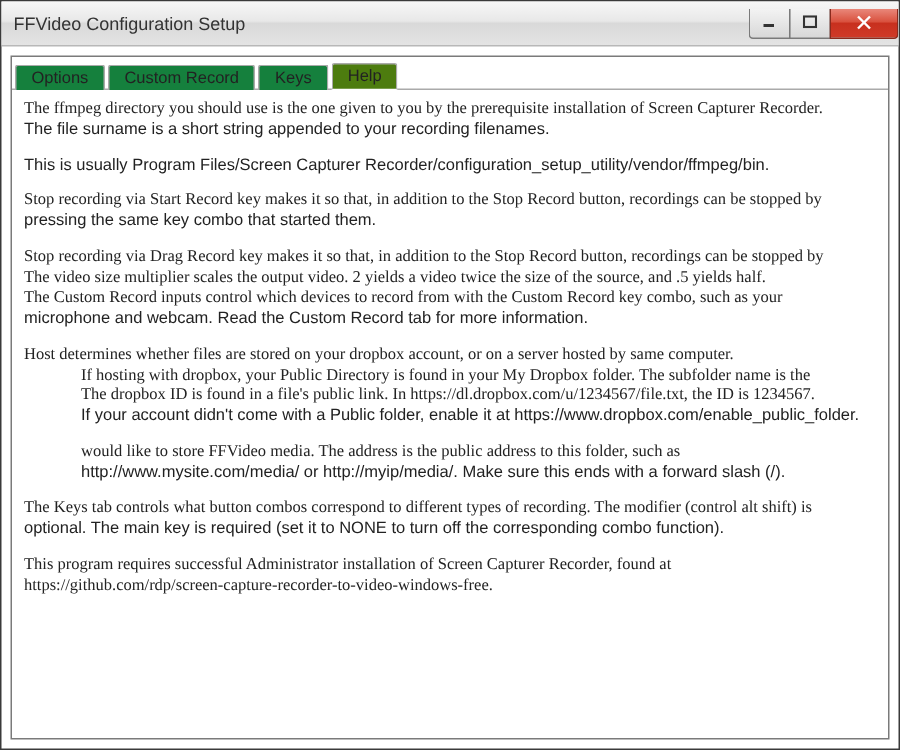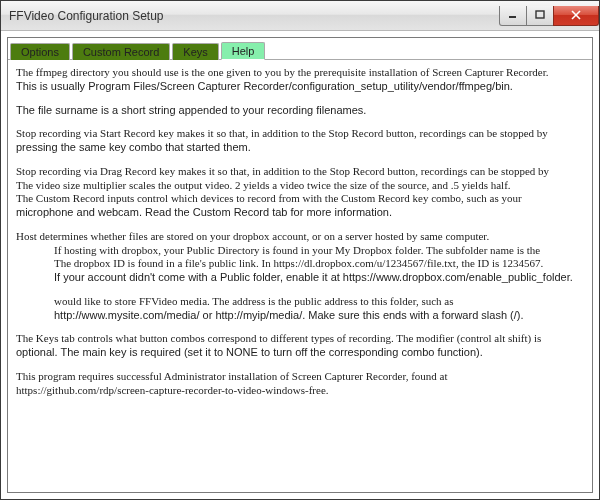--- a/index.html
+++ b/index.html
@@ -74,31 +74,31 @@
     align-items: flex-end;
     height: 22px;
     padding-left: 2px;
     border-bottom: 1px solid #aaa;
     background: #fff;
   }
   .tab {
     padding: 2px 10px 2px 10px;
     border: 1px solid #aaa;
     border-bottom: none;
-    background: #4d7c0f;
+    background: #15803d;
     margin-right: 2px;
     border-top-left-radius: 2px;
     border-top-right-radius: 2px;
     font-size: 11px;
     color: #222;
     position: relative;
     top: 1px;
   }
   .tab.active {
-    background: #86efac;
+    background: #4d7c0f;
     border-bottom: 1px solid #fff;
     top: 1px;
   }
   .content {
     flex: 1;
     padding: 6px 8px 4px 8px;
     color: #222;
     line-height: 1.25;
     font-size: 11px;
     overflow: hidden;
@@ -138,23 +138,23 @@
 
     <div class="tabs">
       <div class="tab">Options</div>
       <div class="tab">Custom Record</div>
       <div class="tab">Keys</div>
       <div class="tab active">Help</div>
     </div>
 
     <div class="content">
       <p class="tight">The ffmpeg directory you should use is the one given to you by the prerequisite installation of Screen Capturer Recorder.</p>
+      <p>The file surname is a short string appended to your recording filenames.</p>
+
       <p>This is usually Program Files/Screen Capturer Recorder/configuration_setup_utility/vendor/ffmpeg/bin.</p>
-
-      <p>The file surname is a short string appended to your recording filenames.</p>
 
       <p class="tight">Stop recording via Start Record key makes it so that, in addition to the Stop Record button, recordings can be stopped by</p>
       <p>pressing the same key combo that started them.</p>
 
       <p class="tight">Stop recording via Drag Record key makes it so that, in addition to the Stop Record button, recordings can be stopped by</p>
       <p class="tight">The video size multiplier scales the output video. 2 yields a video twice the size of the source, and .5 yields half.</p>
       <p class="tight">The Custom Record inputs control which devices to record from with the Custom Record key combo, such as your</p>
       <p>microphone and webcam. Read the Custom Record tab for more information.</p>
 
       <p class="tight">Host determines whether files are stored on your dropbox account, or on a server hosted by same computer.</p>

